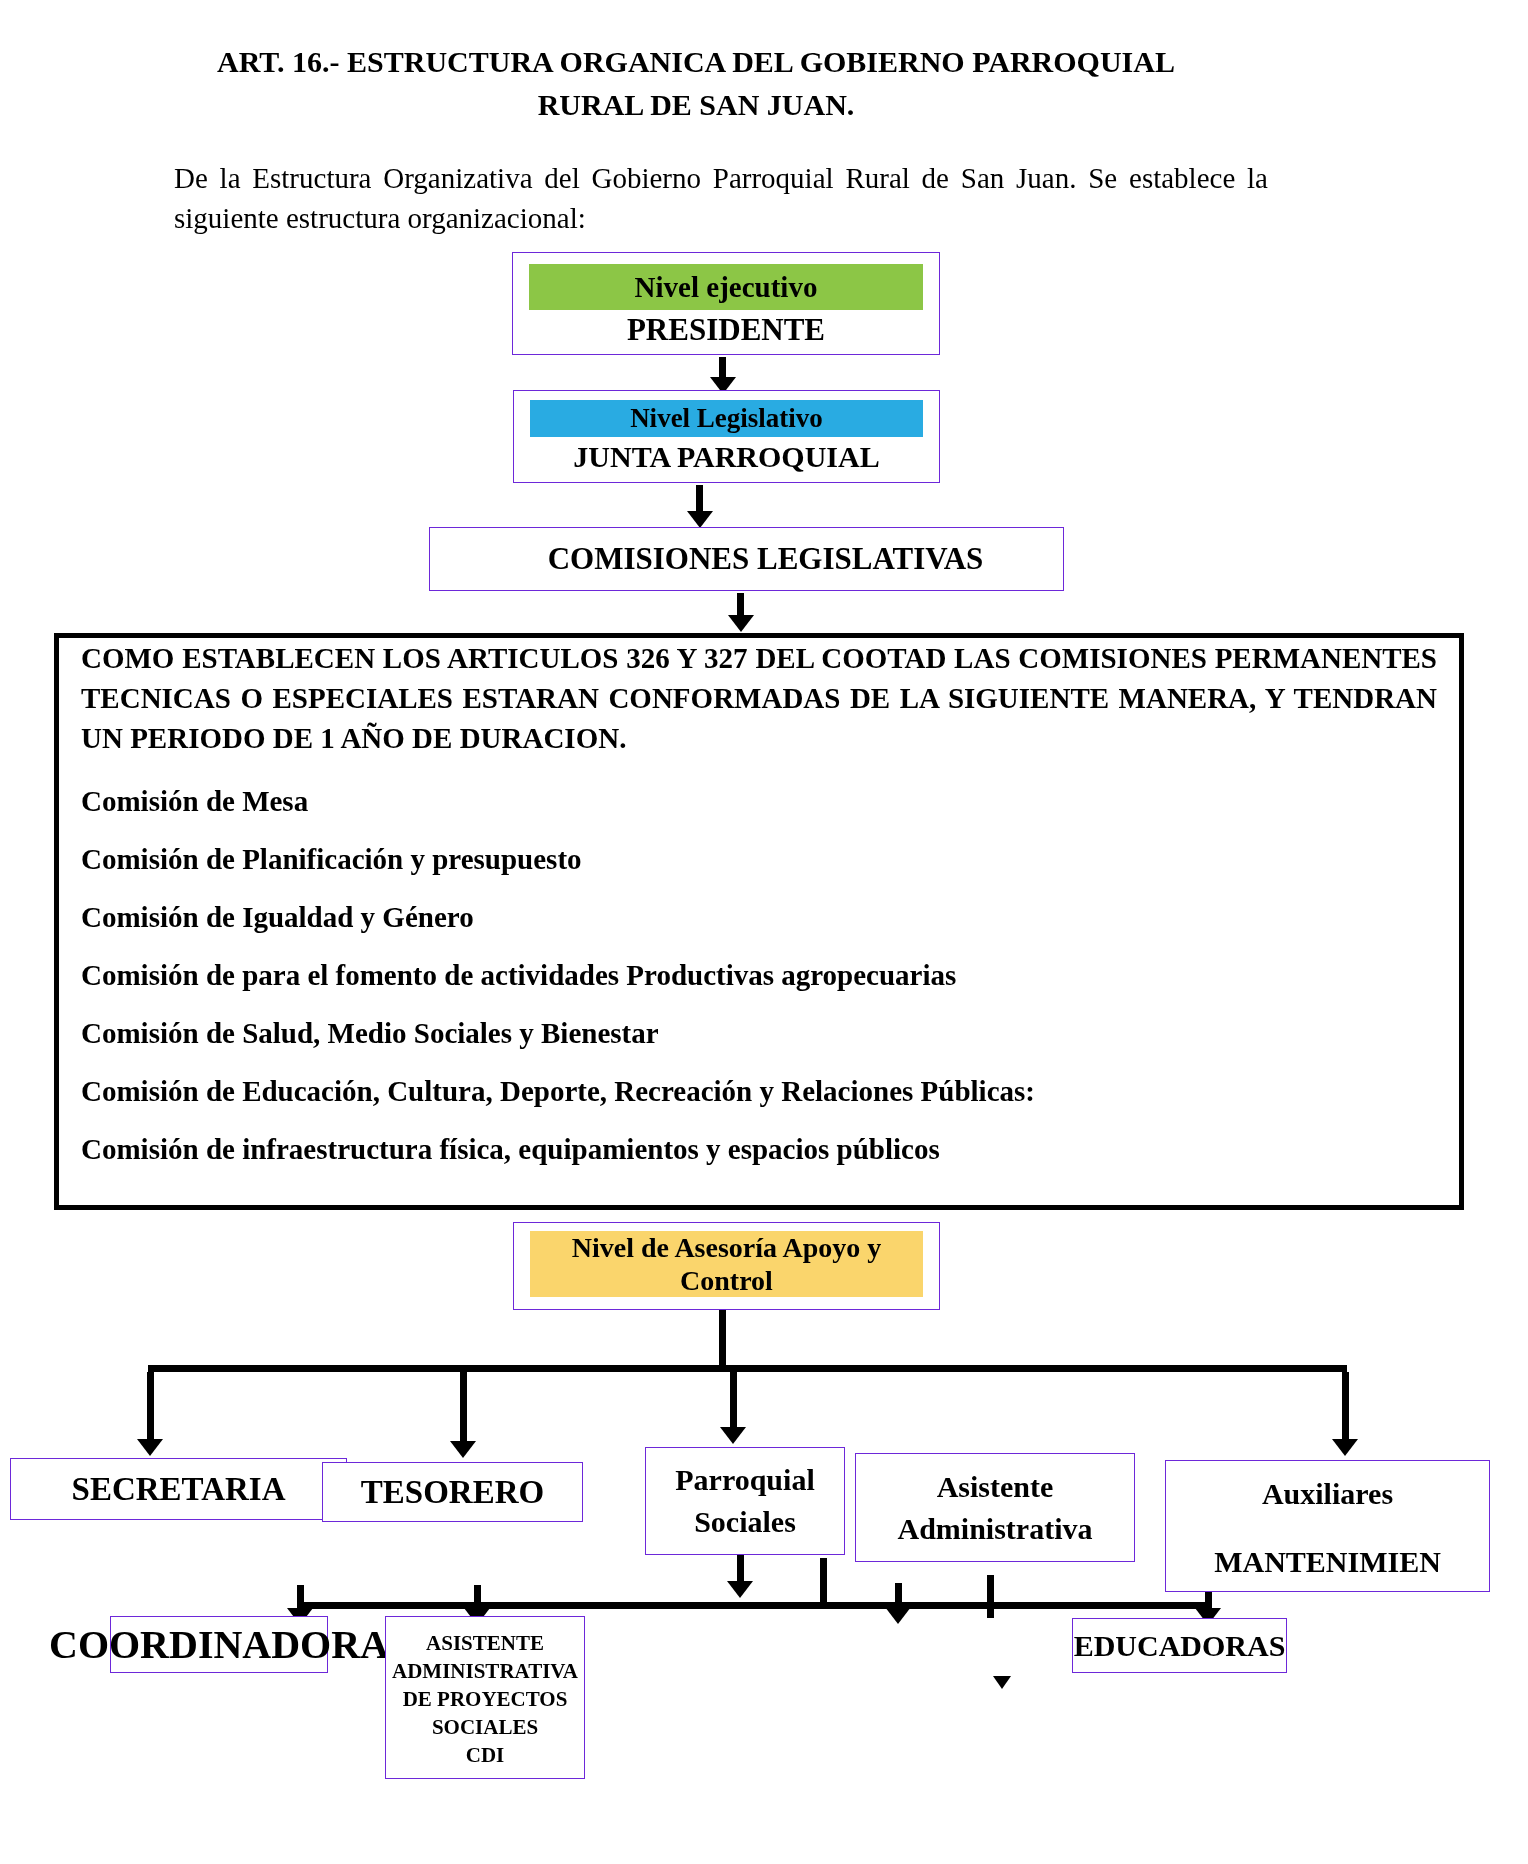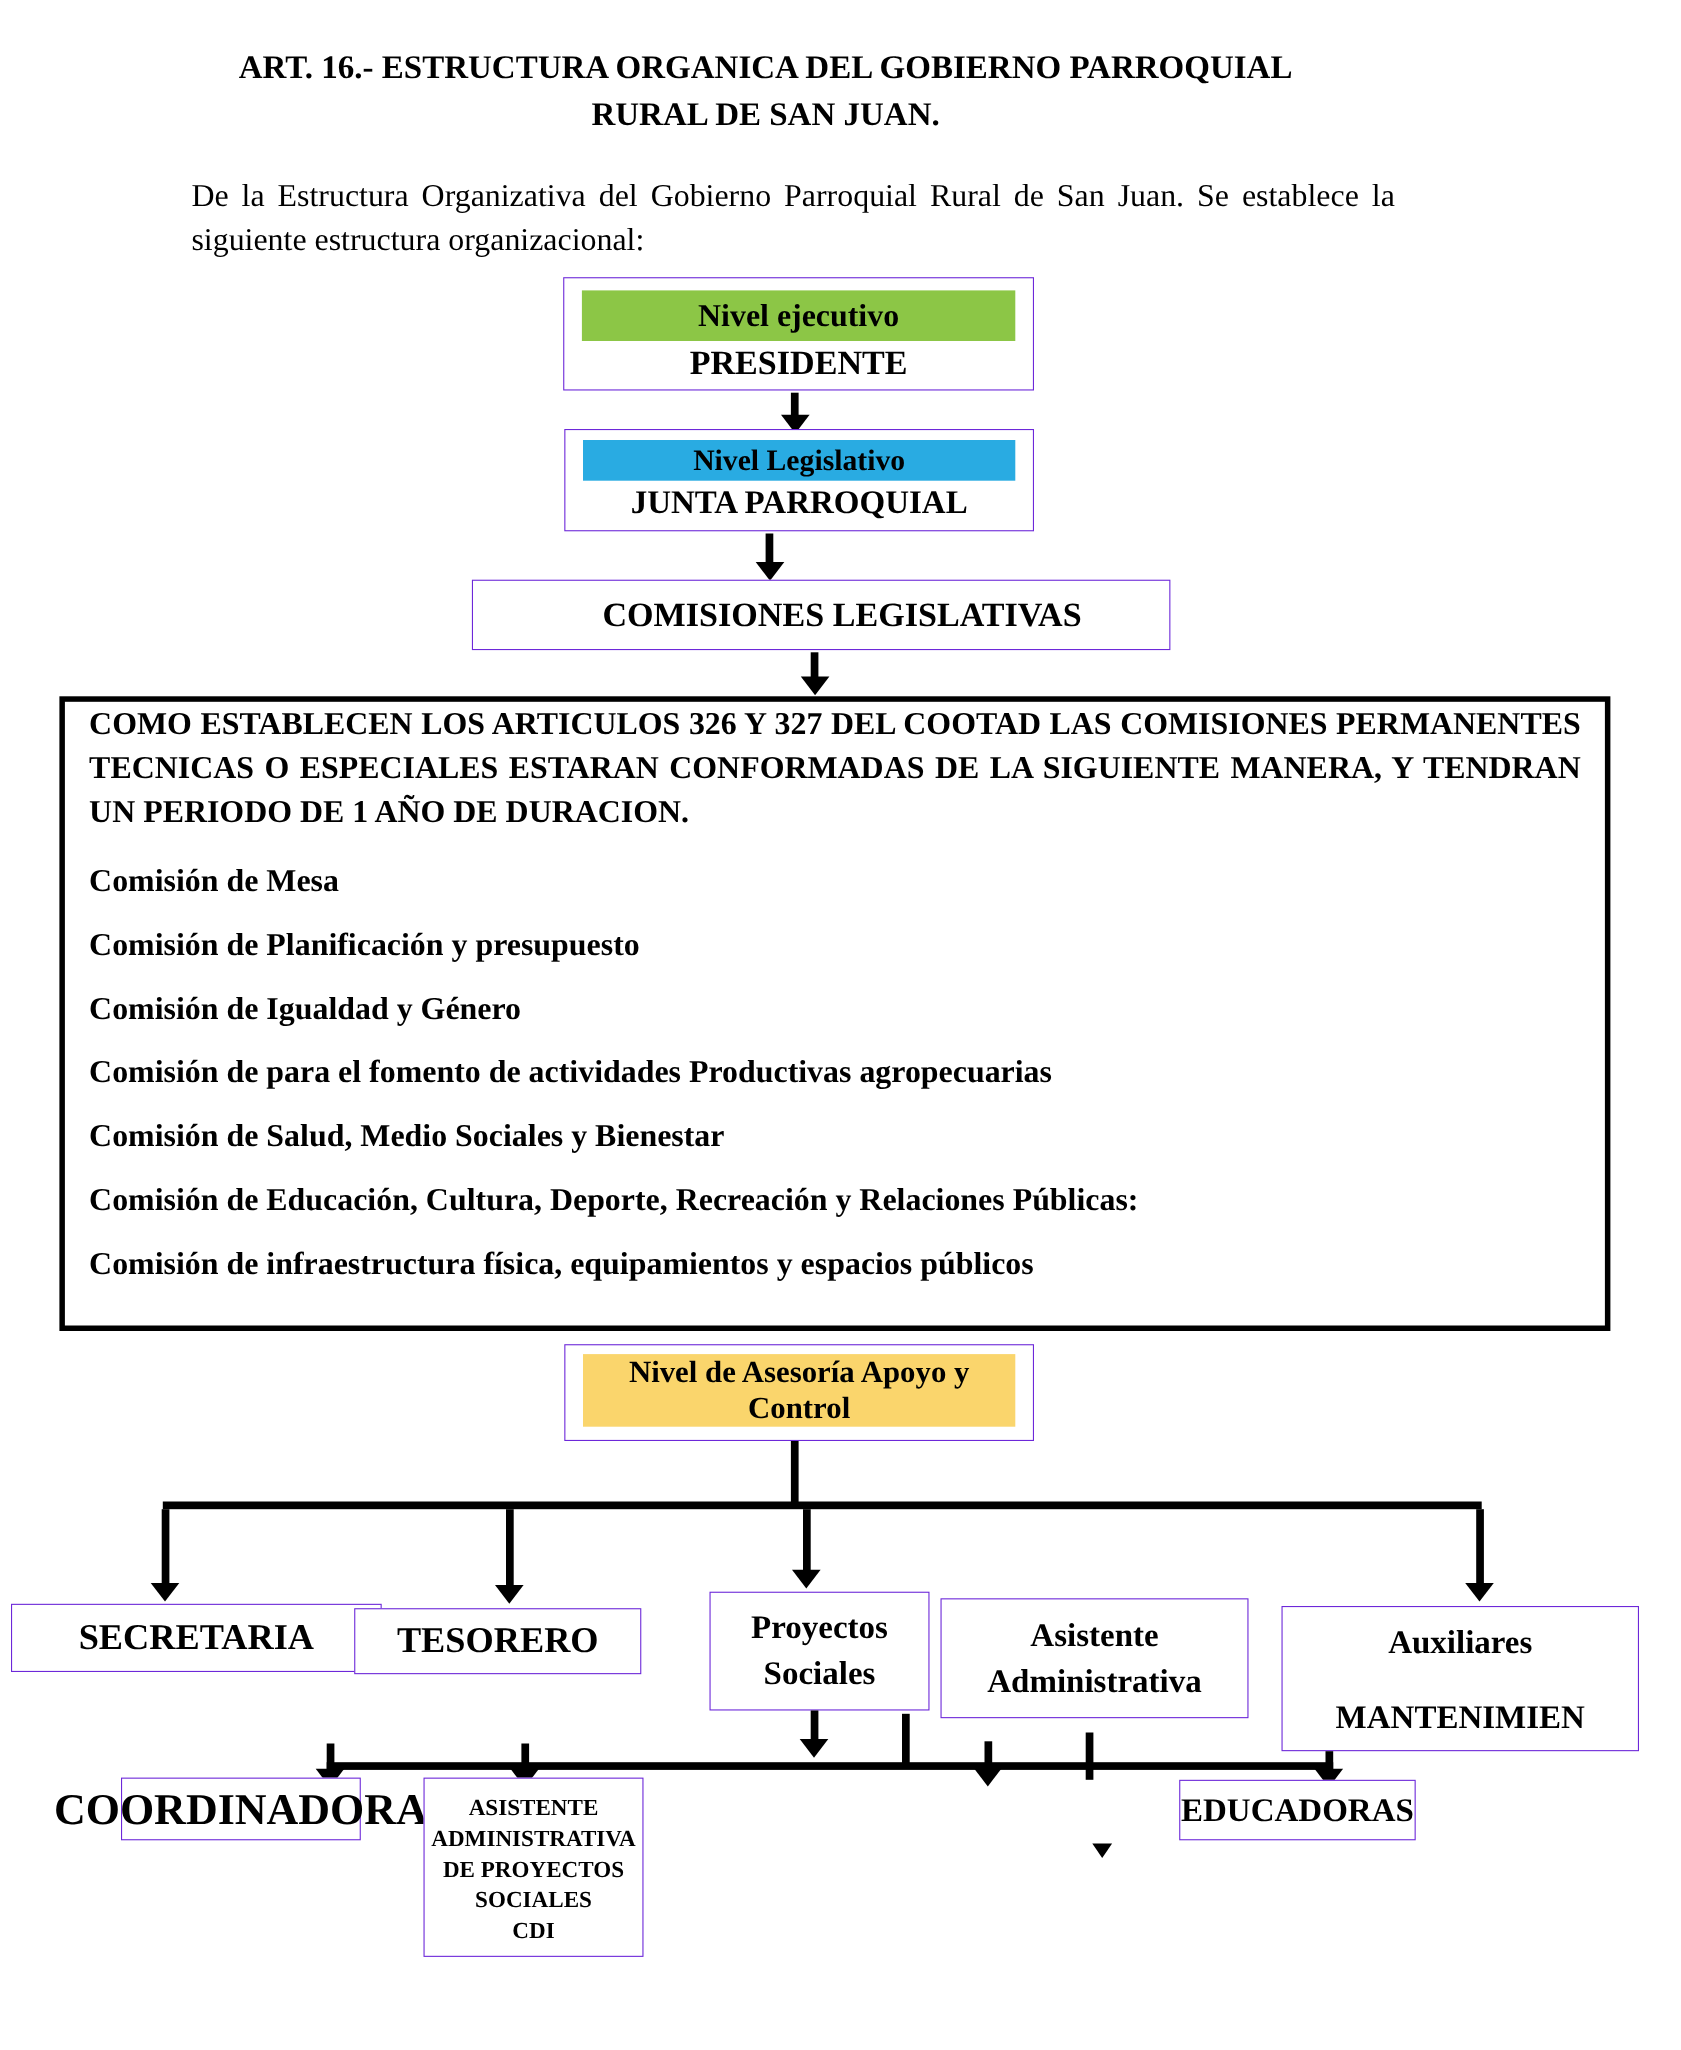--- a/index.html
+++ b/index.html
@@ -87,21 +87,21 @@
   <div class="abs ahead" style="left:720px;top:1427px;"></div>
 
   <div class="abs vline" style="left:1342px;top:1372px;height:69px;"></div>
   <div class="abs ahead" style="left:1332px;top:1439px;"></div>
 
   <div class="abs obox labelbox" style="left:10px;top:1458px;width:337px;height:62px;font-size:33px;">SECRETARIA</div>
 
   <div class="abs obox labelbox" style="left:322px;top:1462px;width:261px;height:60px;font-size:33px;">TESORERO</div>
 
   <div class="abs obox labelbox" style="left:645px;top:1447px;width:200px;height:108px;font-size:30px;line-height:42px;flex-direction:column;">
-    <div>Proyectos</div>
+    <div>Parroquial</div>
     <div>Sociales</div>
   </div>
 
   <div class="abs obox labelbox" style="left:855px;top:1453px;width:280px;height:109px;font-size:30px;line-height:42px;flex-direction:column;">
     <div>Asistente</div>
     <div>Administrativa</div>
   </div>
 
   <div class="abs obox labelbox" style="left:1165px;top:1460px;width:325px;height:132px;font-size:30px;flex-direction:column;justify-content:space-between;padding:16px 0 12px;">
     <div>Auxiliares</div>

